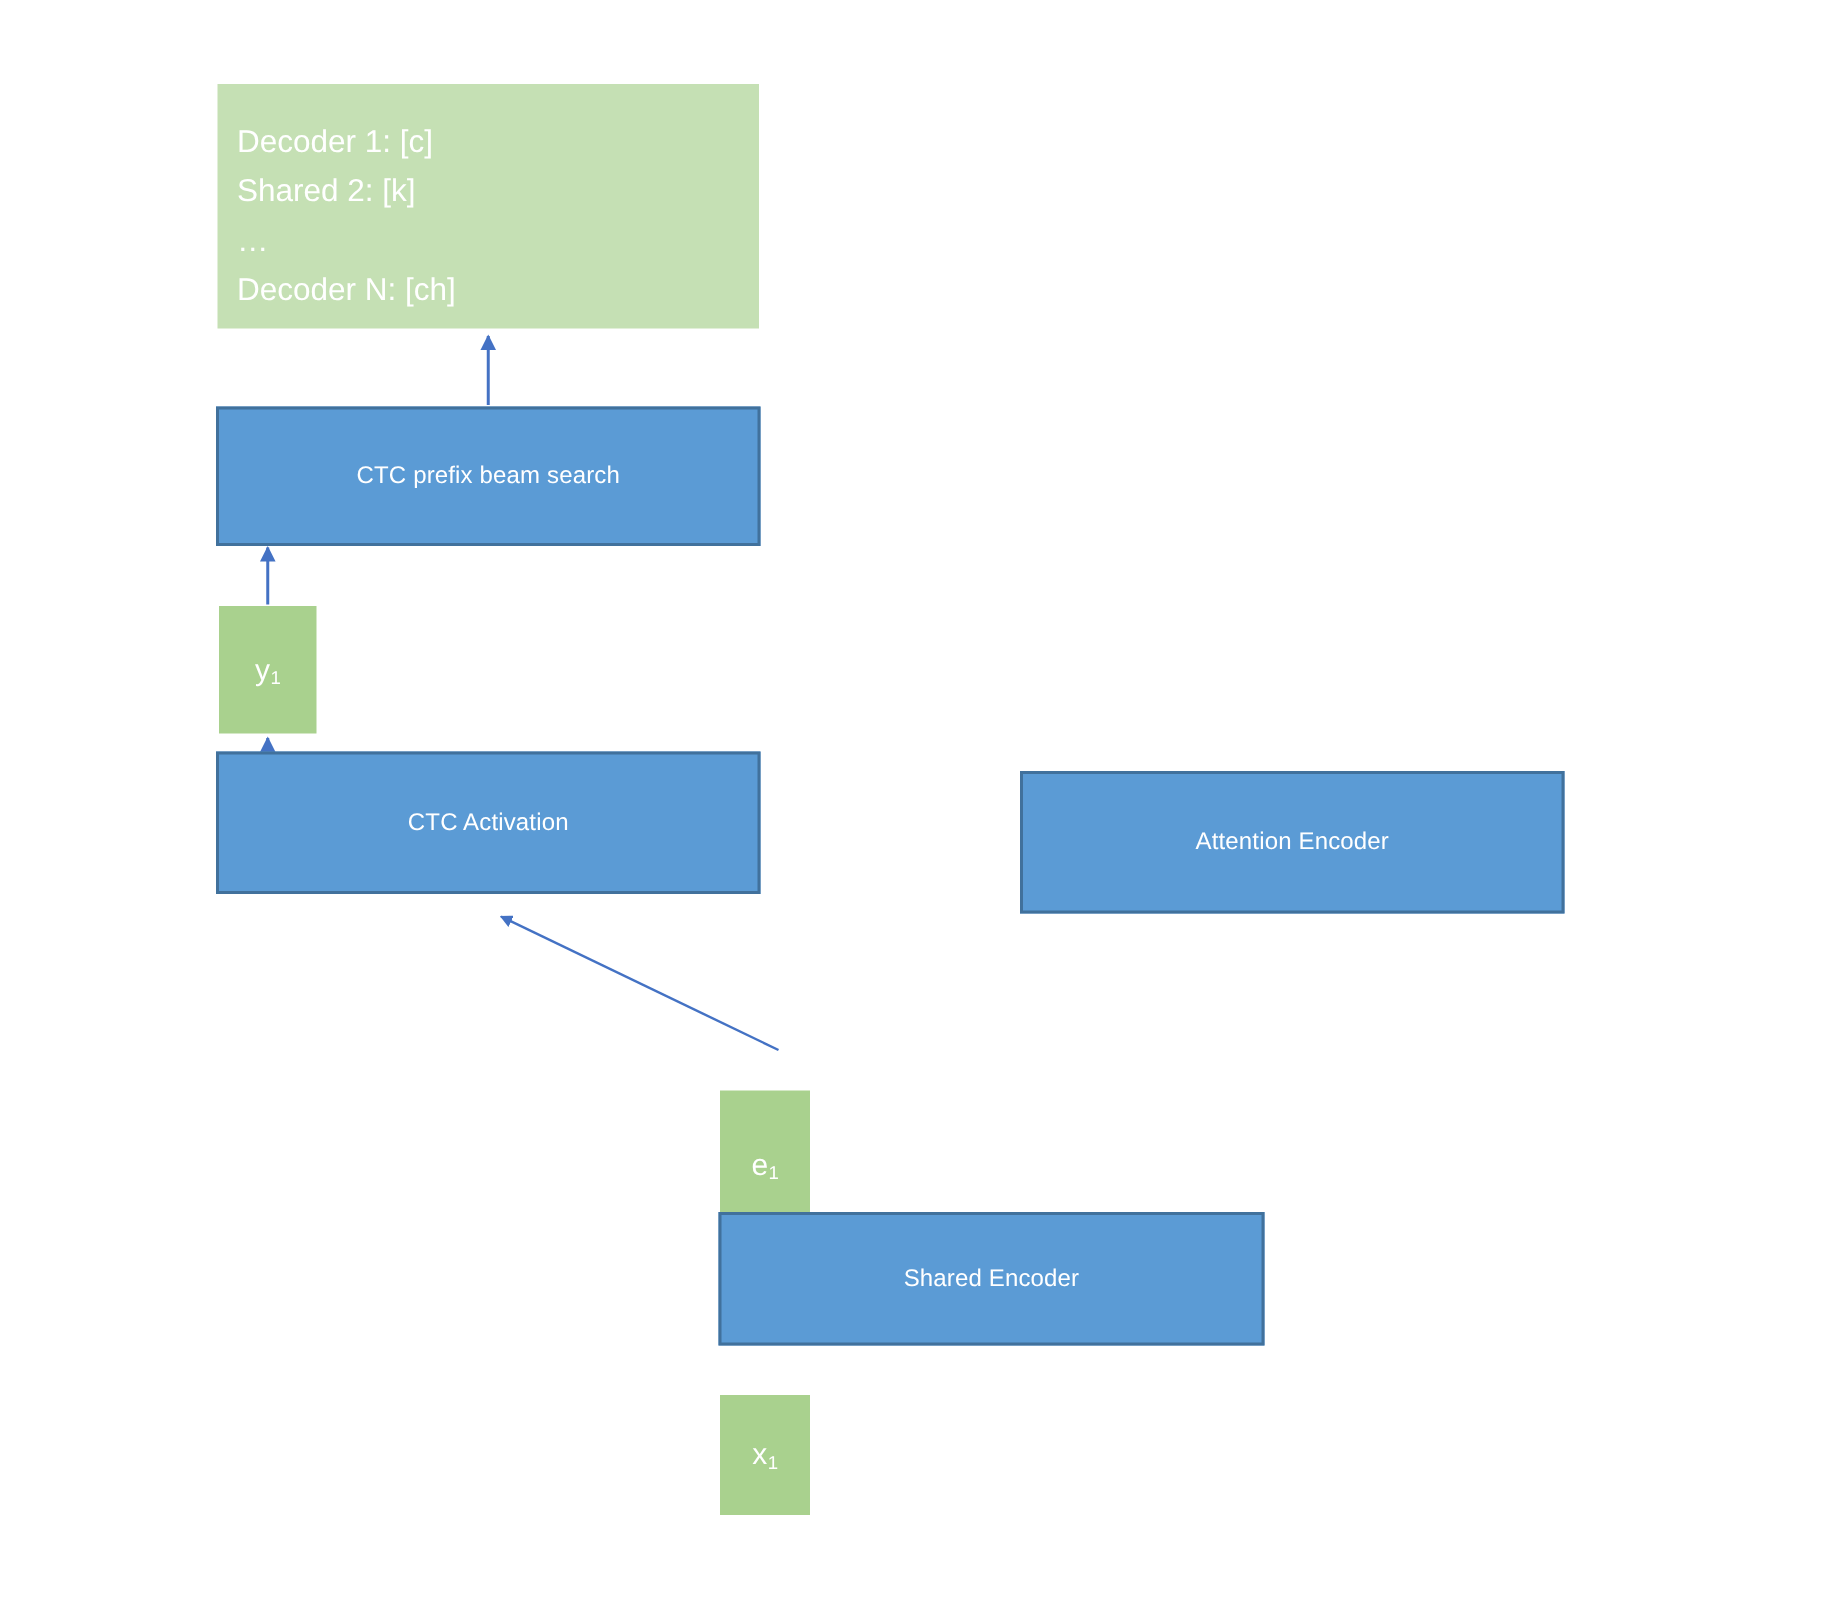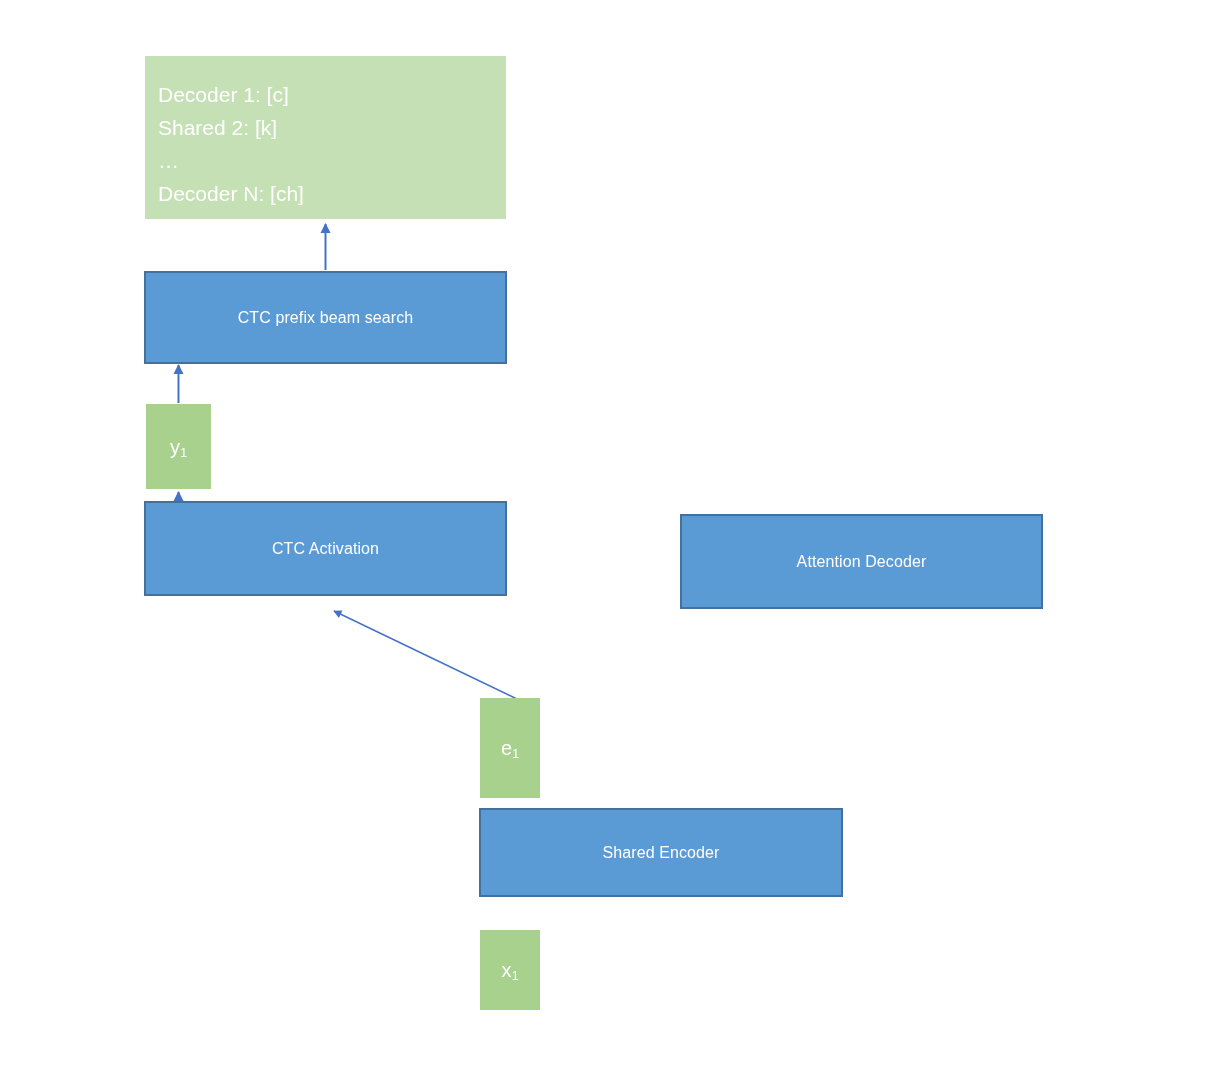--- a/index.html
+++ b/index.html
@@ -116,24 +116,24 @@
 
   <div class="node node-green" style="left:146px; top:404px; width:65px; height:85px;">
     <span class="label-var"><span>y</span><sub>1</sub></span>
   </div>
 
   <div class="node node-blue" style="left:144px; top:501px; width:363px; height:95px;">
     <span class="label">CTC Activation</span>
   </div>
 
   <div class="node node-blue" style="left:680px; top:514px; width:363px; height:95px;">
-    <span class="label">Attention Decoder</span>
+    <span class="label">Attention Encoder</span>
   </div>
 
-  <div class="node node-green" style="left:480px; top:698px; width:60px; height:100px;">
+  <div class="node node-green" style="left:480px; top:727px; width:60px; height:100px;">
     <span class="label-var"><span>e</span><sub>1</sub></span>
   </div>
 
   <div class="node node-blue" style="left:479px; top:808px; width:364px; height:89px;">
     <span class="label">Shared Encoder</span>
   </div>
 
   <div class="node node-green" style="left:480px; top:930px; width:60px; height:80px;">
     <span class="label-var"><span>x</span><sub>1</sub></span>
   </div>

